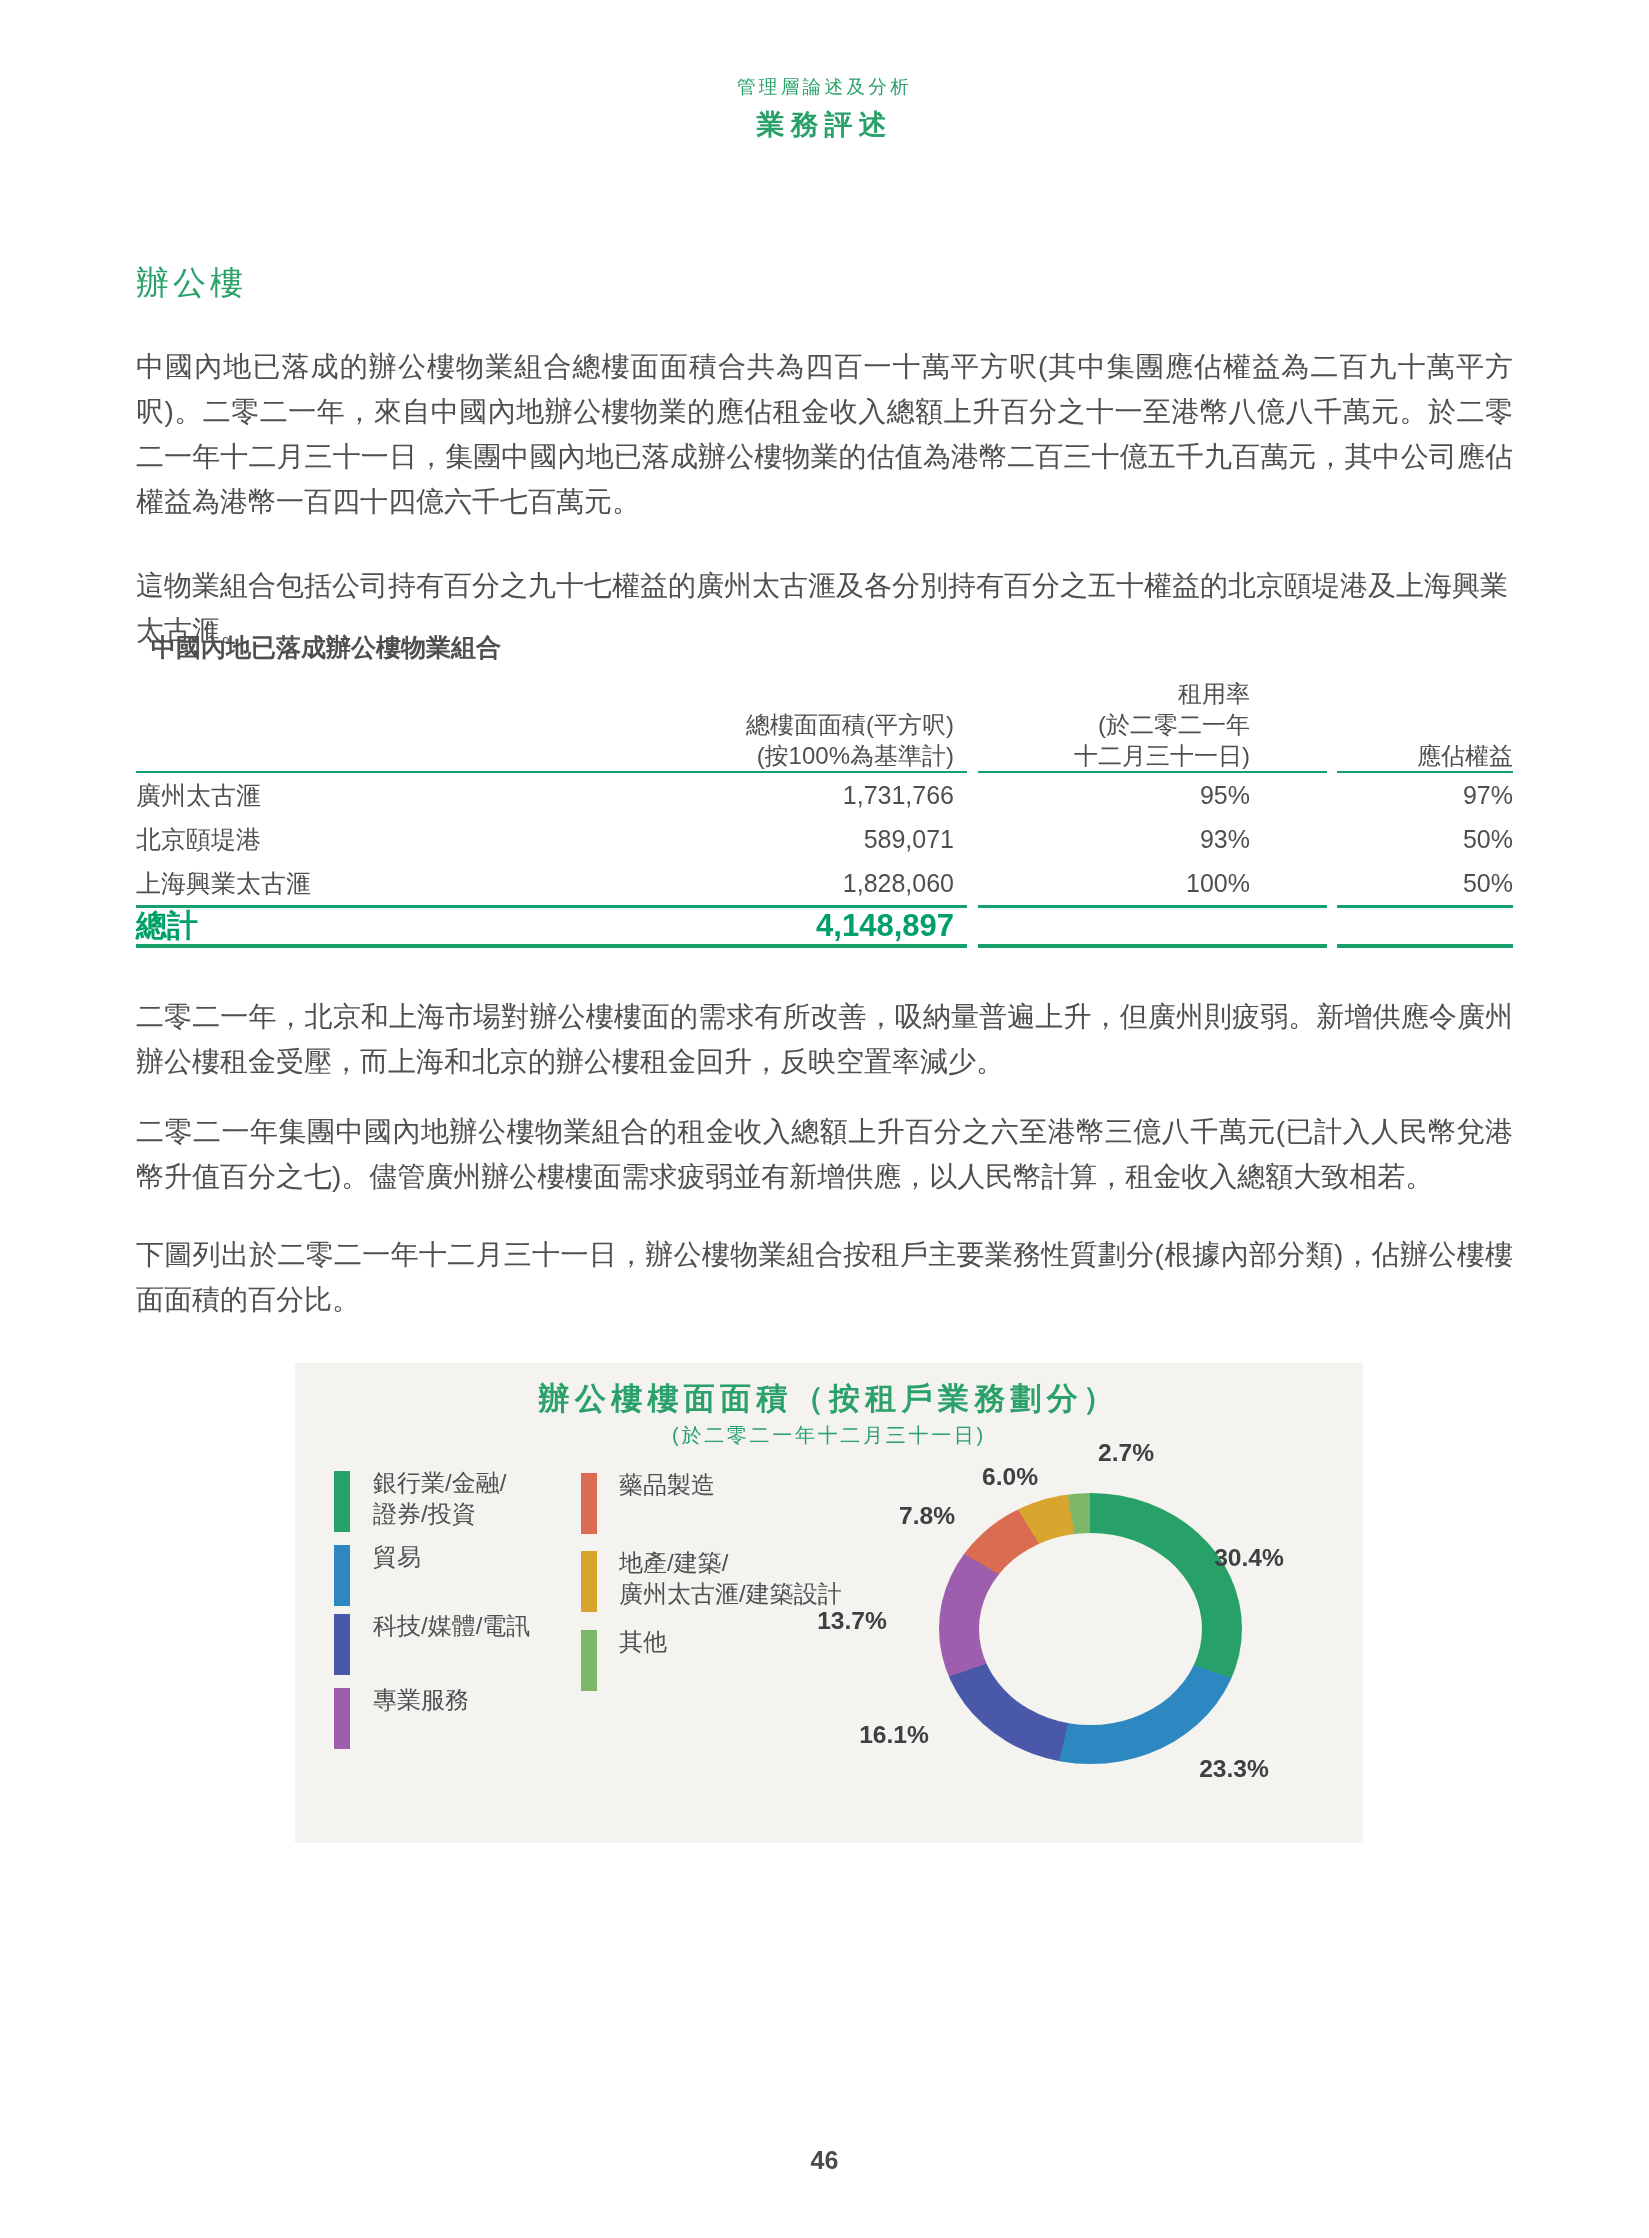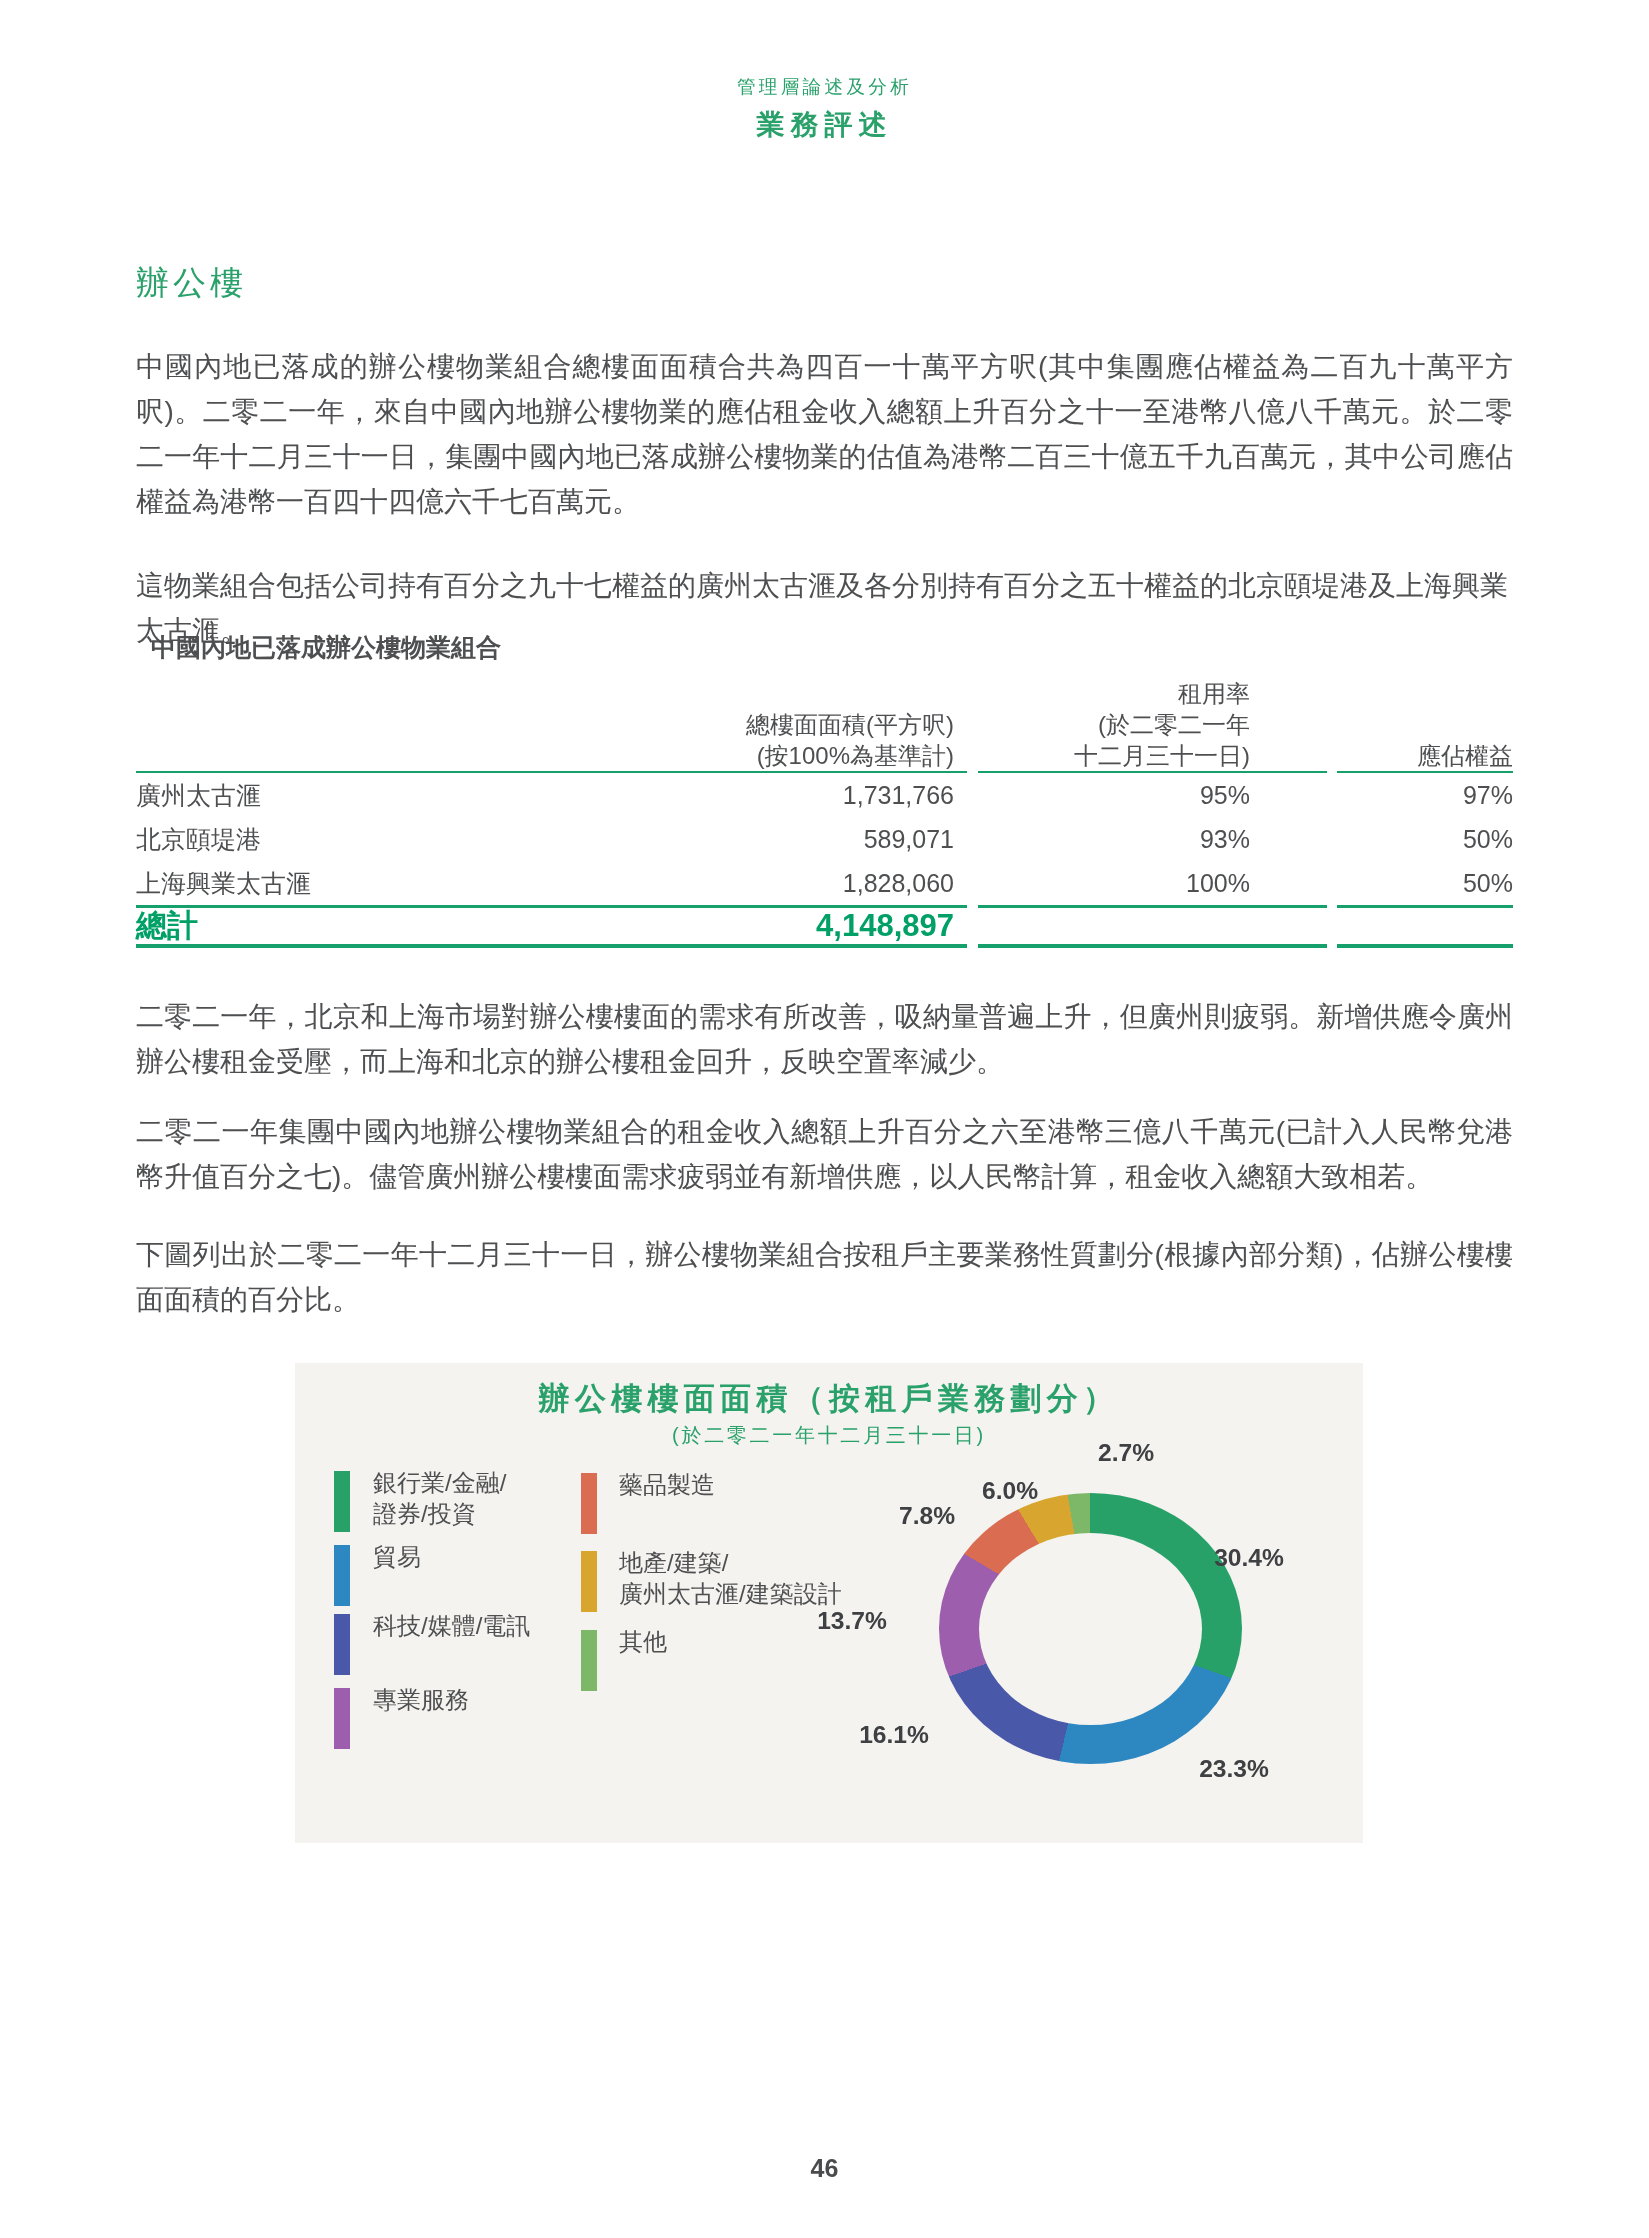--- a/index.html
+++ b/index.html
@@ -79,21 +79,21 @@
   .donut-hole{
     position:absolute;left:684px;top:170px;width:223px;height:192px;border-radius:50%;
     background:var(--panel);
   }
   .slice-label{
     position:absolute;transform:translate(-50%,-50%);
     font-size:24.6px;font-weight:700;color:#3e4043;white-space:nowrap;
   }
   .page-num{
     position:absolute;top:2146px;left:0;width:100%;text-align:center;
-    font-size:25px;font-weight:700;color:#4a4b4d;margin-top:8px;
+    font-size:25px;font-weight:700;color:#4a4b4d;
   }
 </style>
 </head>
 <body>
 
 <div class="page">
 
   <div class="hdr-small">管理層論述及分析</div>
   <div class="hdr-large">業務評述</div>
 
@@ -191,19 +191,19 @@
       </div>
       <div class="legend-swatch" style="left: 286px; top: 267px; background: rgb(124, 184, 104);"></div>
       <div class="legend-label" style="left: 324px; top: 263px;">
         <div>其他</div>
       </div>
       <div class="slice-label" style="left: 954px; top: 195px; color: rgb(62, 64, 67);">30.4%</div>
       <div class="slice-label" style="left: 895px; top: 406px; color: rgb(62, 64, 67); margin-left: 44px;">23.3%</div>
       <div class="slice-label" style="left: 599px; top: 372px; color: rgb(62, 64, 67);">16.1%</div>
       <div class="slice-label" style="left: 557px; top: 258px; color: rgb(62, 64, 67);">13.7%</div>
       <div class="slice-label" style="left: 632px; top: 153px; color: rgb(62, 64, 67);">7.8%</div>
-      <div class="slice-label" style="left: 715px; top: 128px; color: rgb(62, 64, 67);">6.0%</div>
+      <div class="slice-label" style="left: 715px; top: 114px; color: rgb(62, 64, 67);">6.0%</div>
       <div class="slice-label" style="left: 831px; top: 90px; color: rgb(62, 64, 67);">2.7%</div>
     </div>
 
   <div class="page-num">46</div>
 </div>
 
 
 </body></html>

